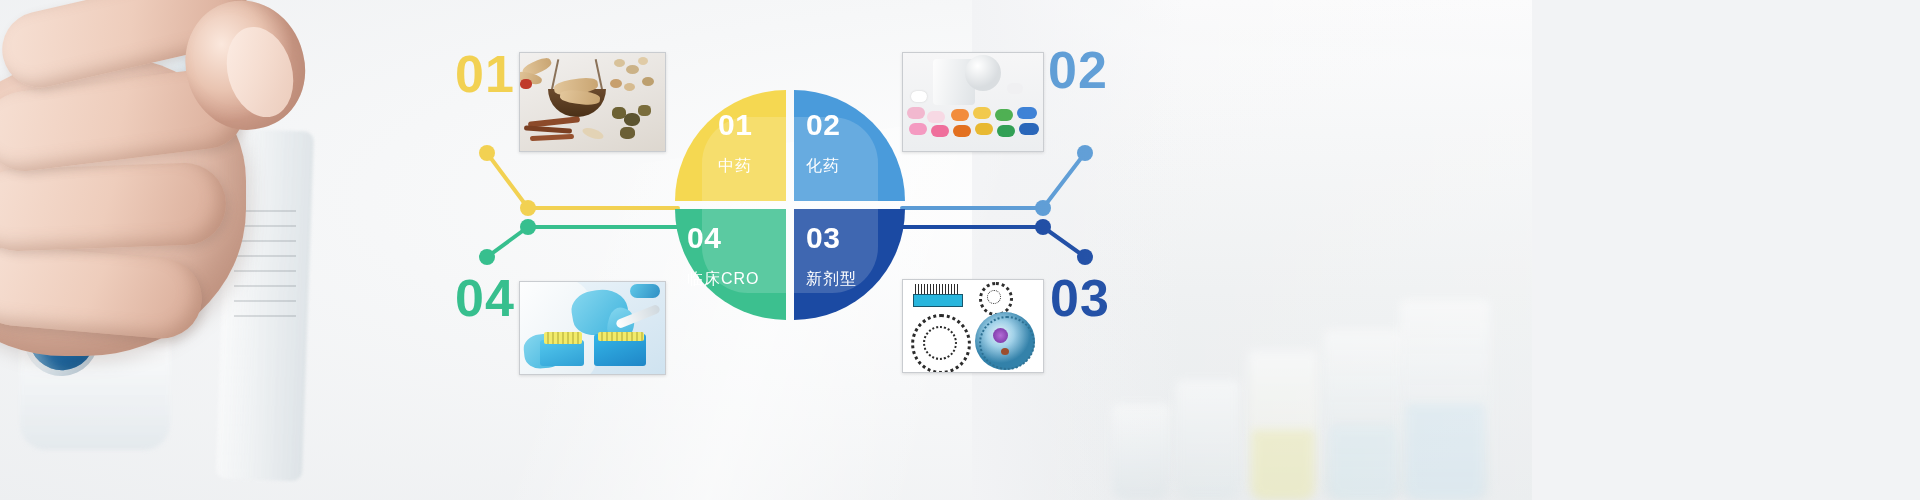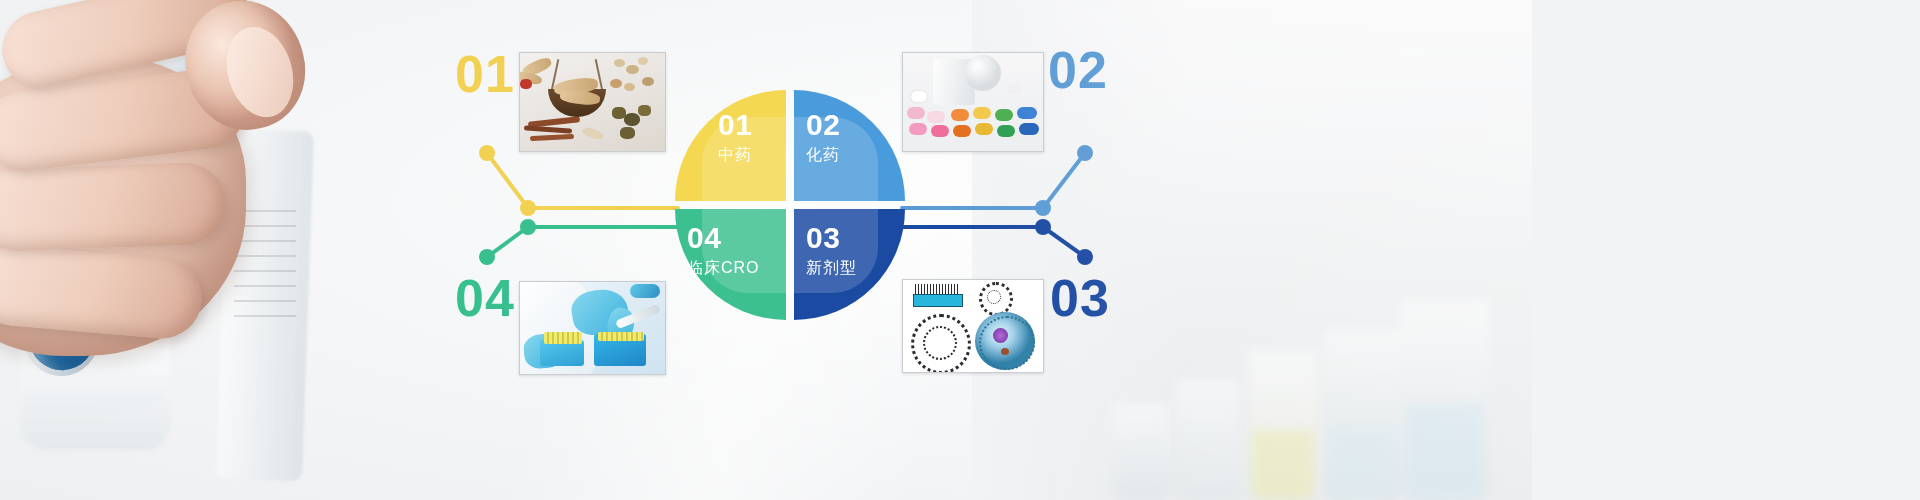--- a/index.html
+++ b/index.html
@@ -102,21 +102,21 @@
 
   
   .qpanel{position:absolute;width:84px;height:84px;border-radius:4px;}
   .q-tl .qpanel{right:0;bottom:0;background:rgba(255,255,255,.16);border-radius:46px 0 0 0;}
   .q-tr .qpanel{left:0;bottom:0;background:rgba(255,255,255,.16);border-radius:0 46px 0 0;}
   .q-bl .qpanel{right:0;top:0;background:rgba(255,255,255,.16);border-radius:0 0 0 46px;}
   .q-br .qpanel{left:0;top:0;background:rgba(255,255,255,.16);border-radius:0 0 46px 0;}
 
   .qlabel{position:absolute;color:#fff;text-align:left;line-height:1;z-index:3;}
   .qnum{font-size:30px;font-weight:bold;letter-spacing:.5px;display:block;}
-  .qname{font-size:16px;display:block;margin-top:7px;letter-spacing:1px;}
+  .qname{font-size:16px;display:block;margin-top:18px;letter-spacing:1px;}
   .l-tl{left:718px;top:110px;}
   .l-tr{left:806px;top:110px;}
   .l-bl{left:687px;top:223px;}
   .l-br{left:806px;top:223px;}
 
   
   svg.links{position:absolute;left:0;top:0;width:1920px;height:500px;overflow:visible;}
 
   
   .onum{position:absolute;font-size:52px;font-weight:bold;line-height:1;letter-spacing:1px;}

